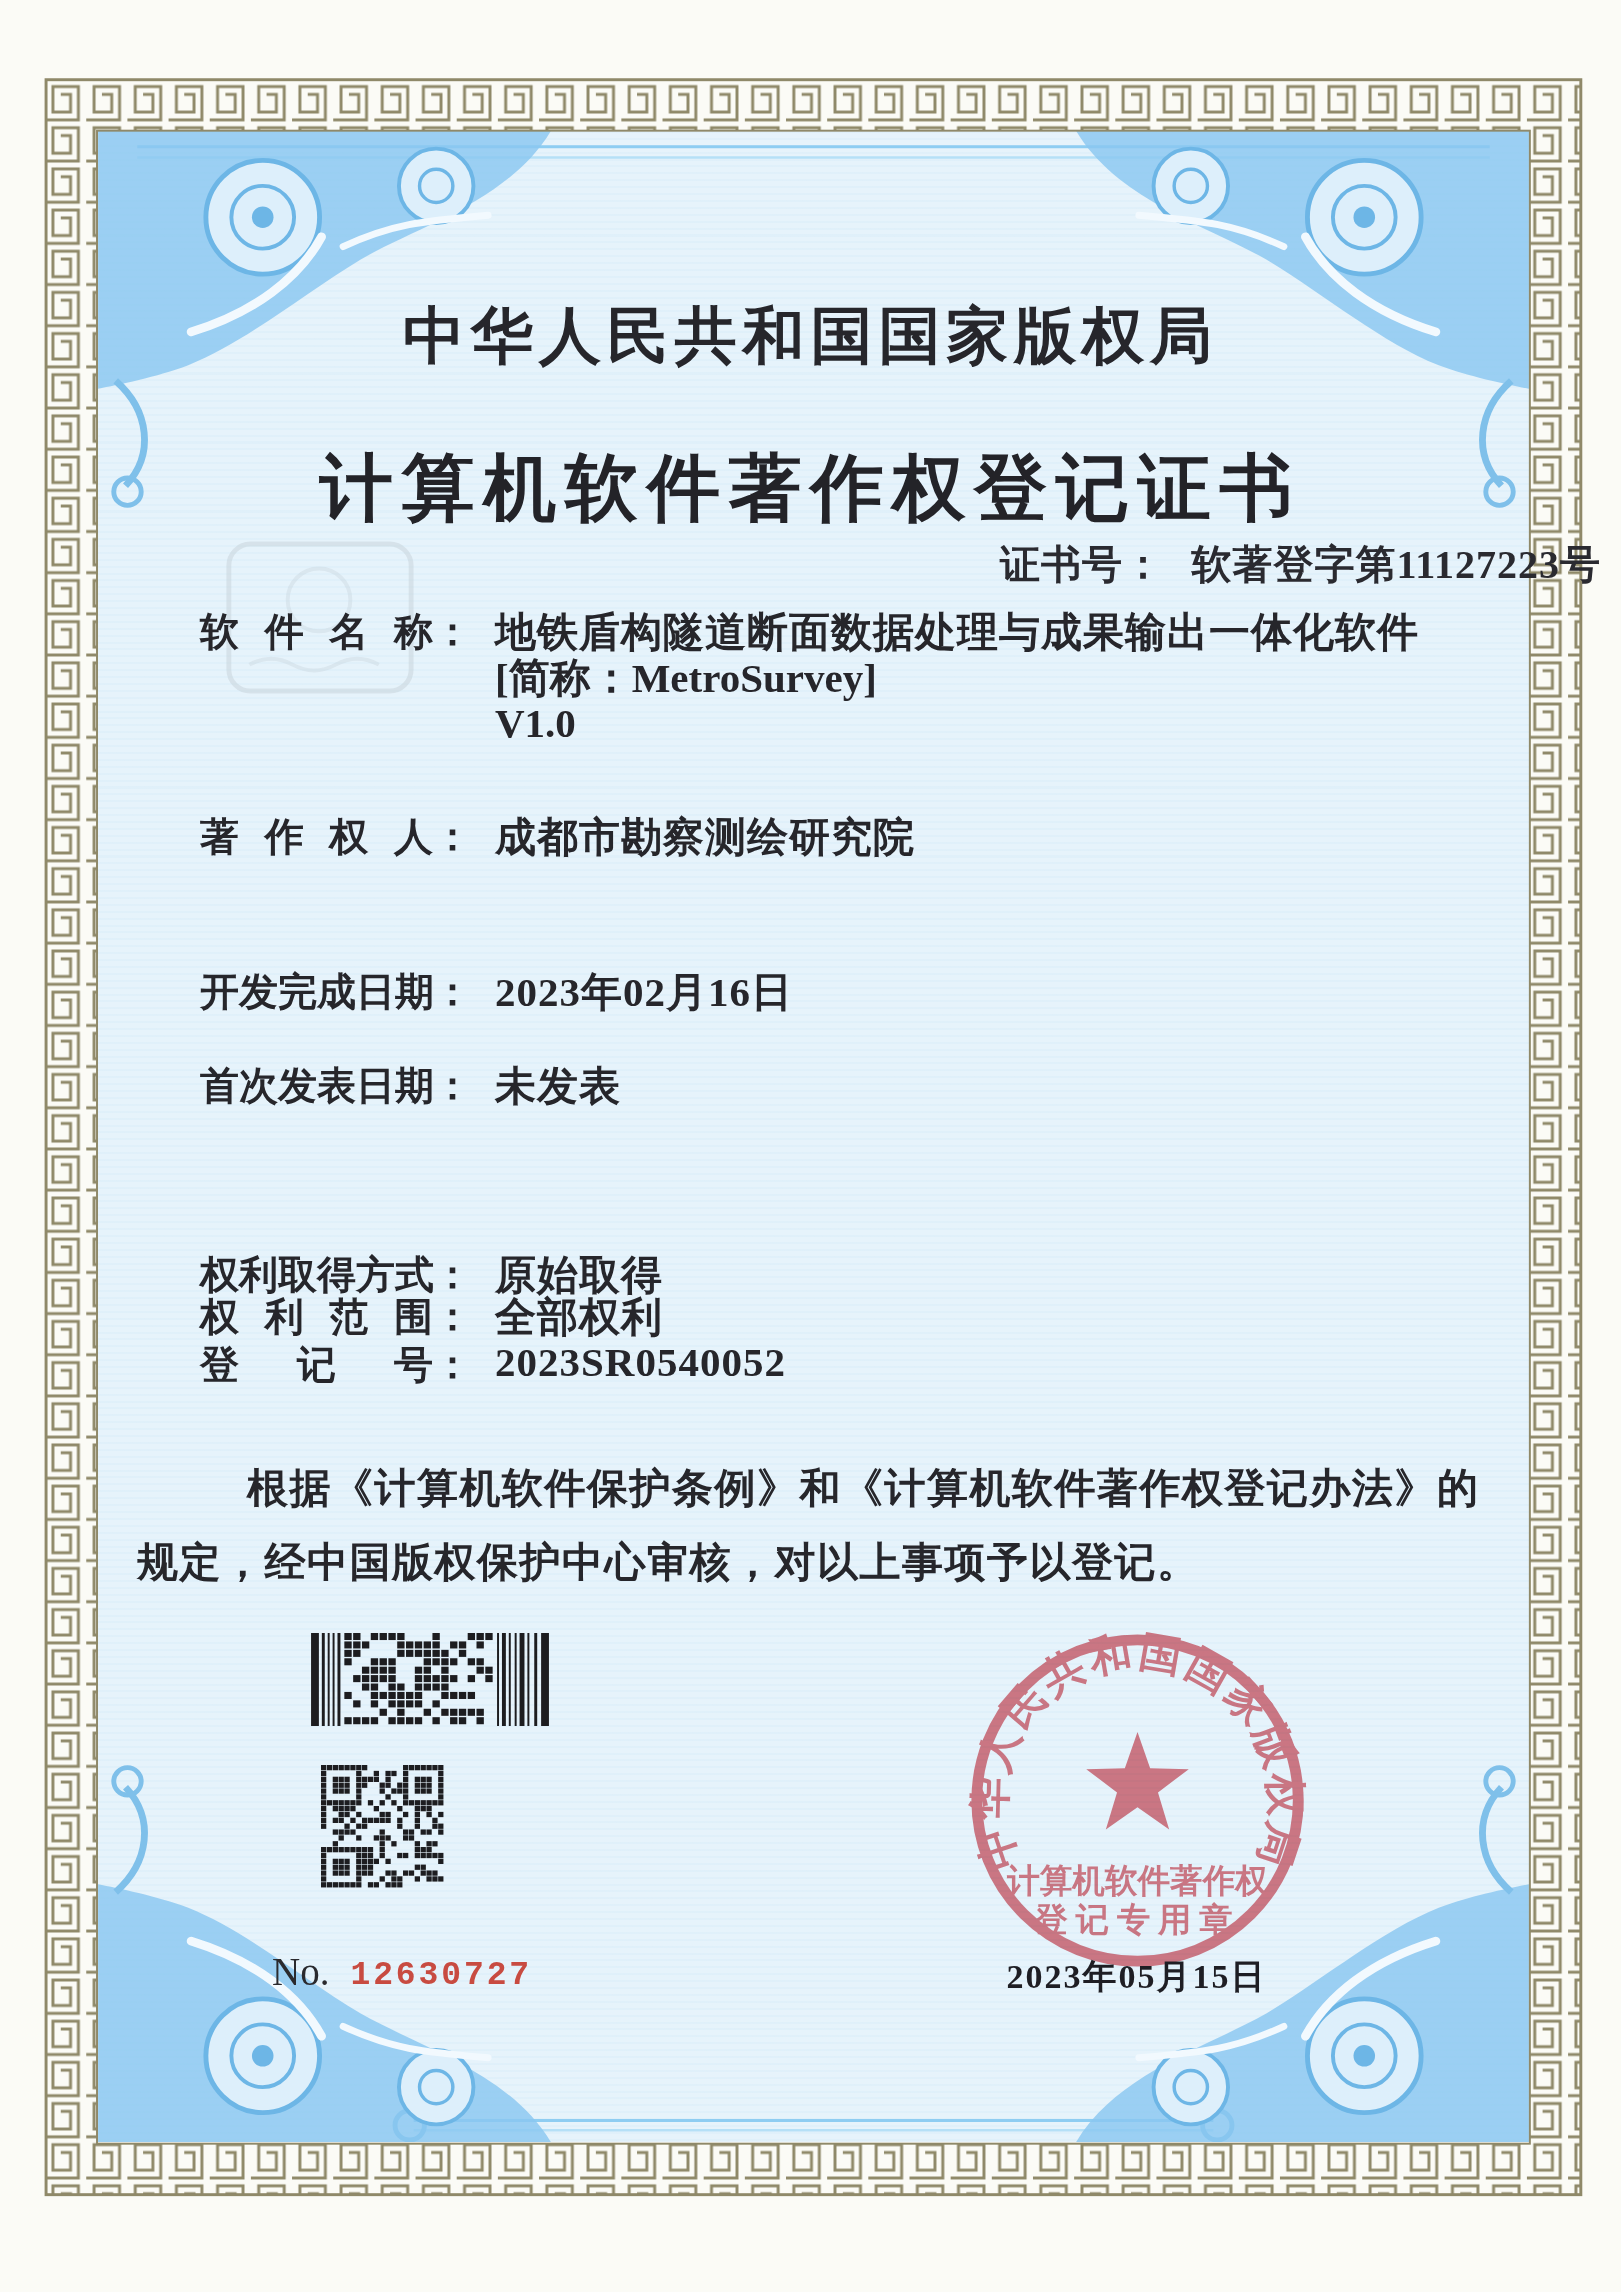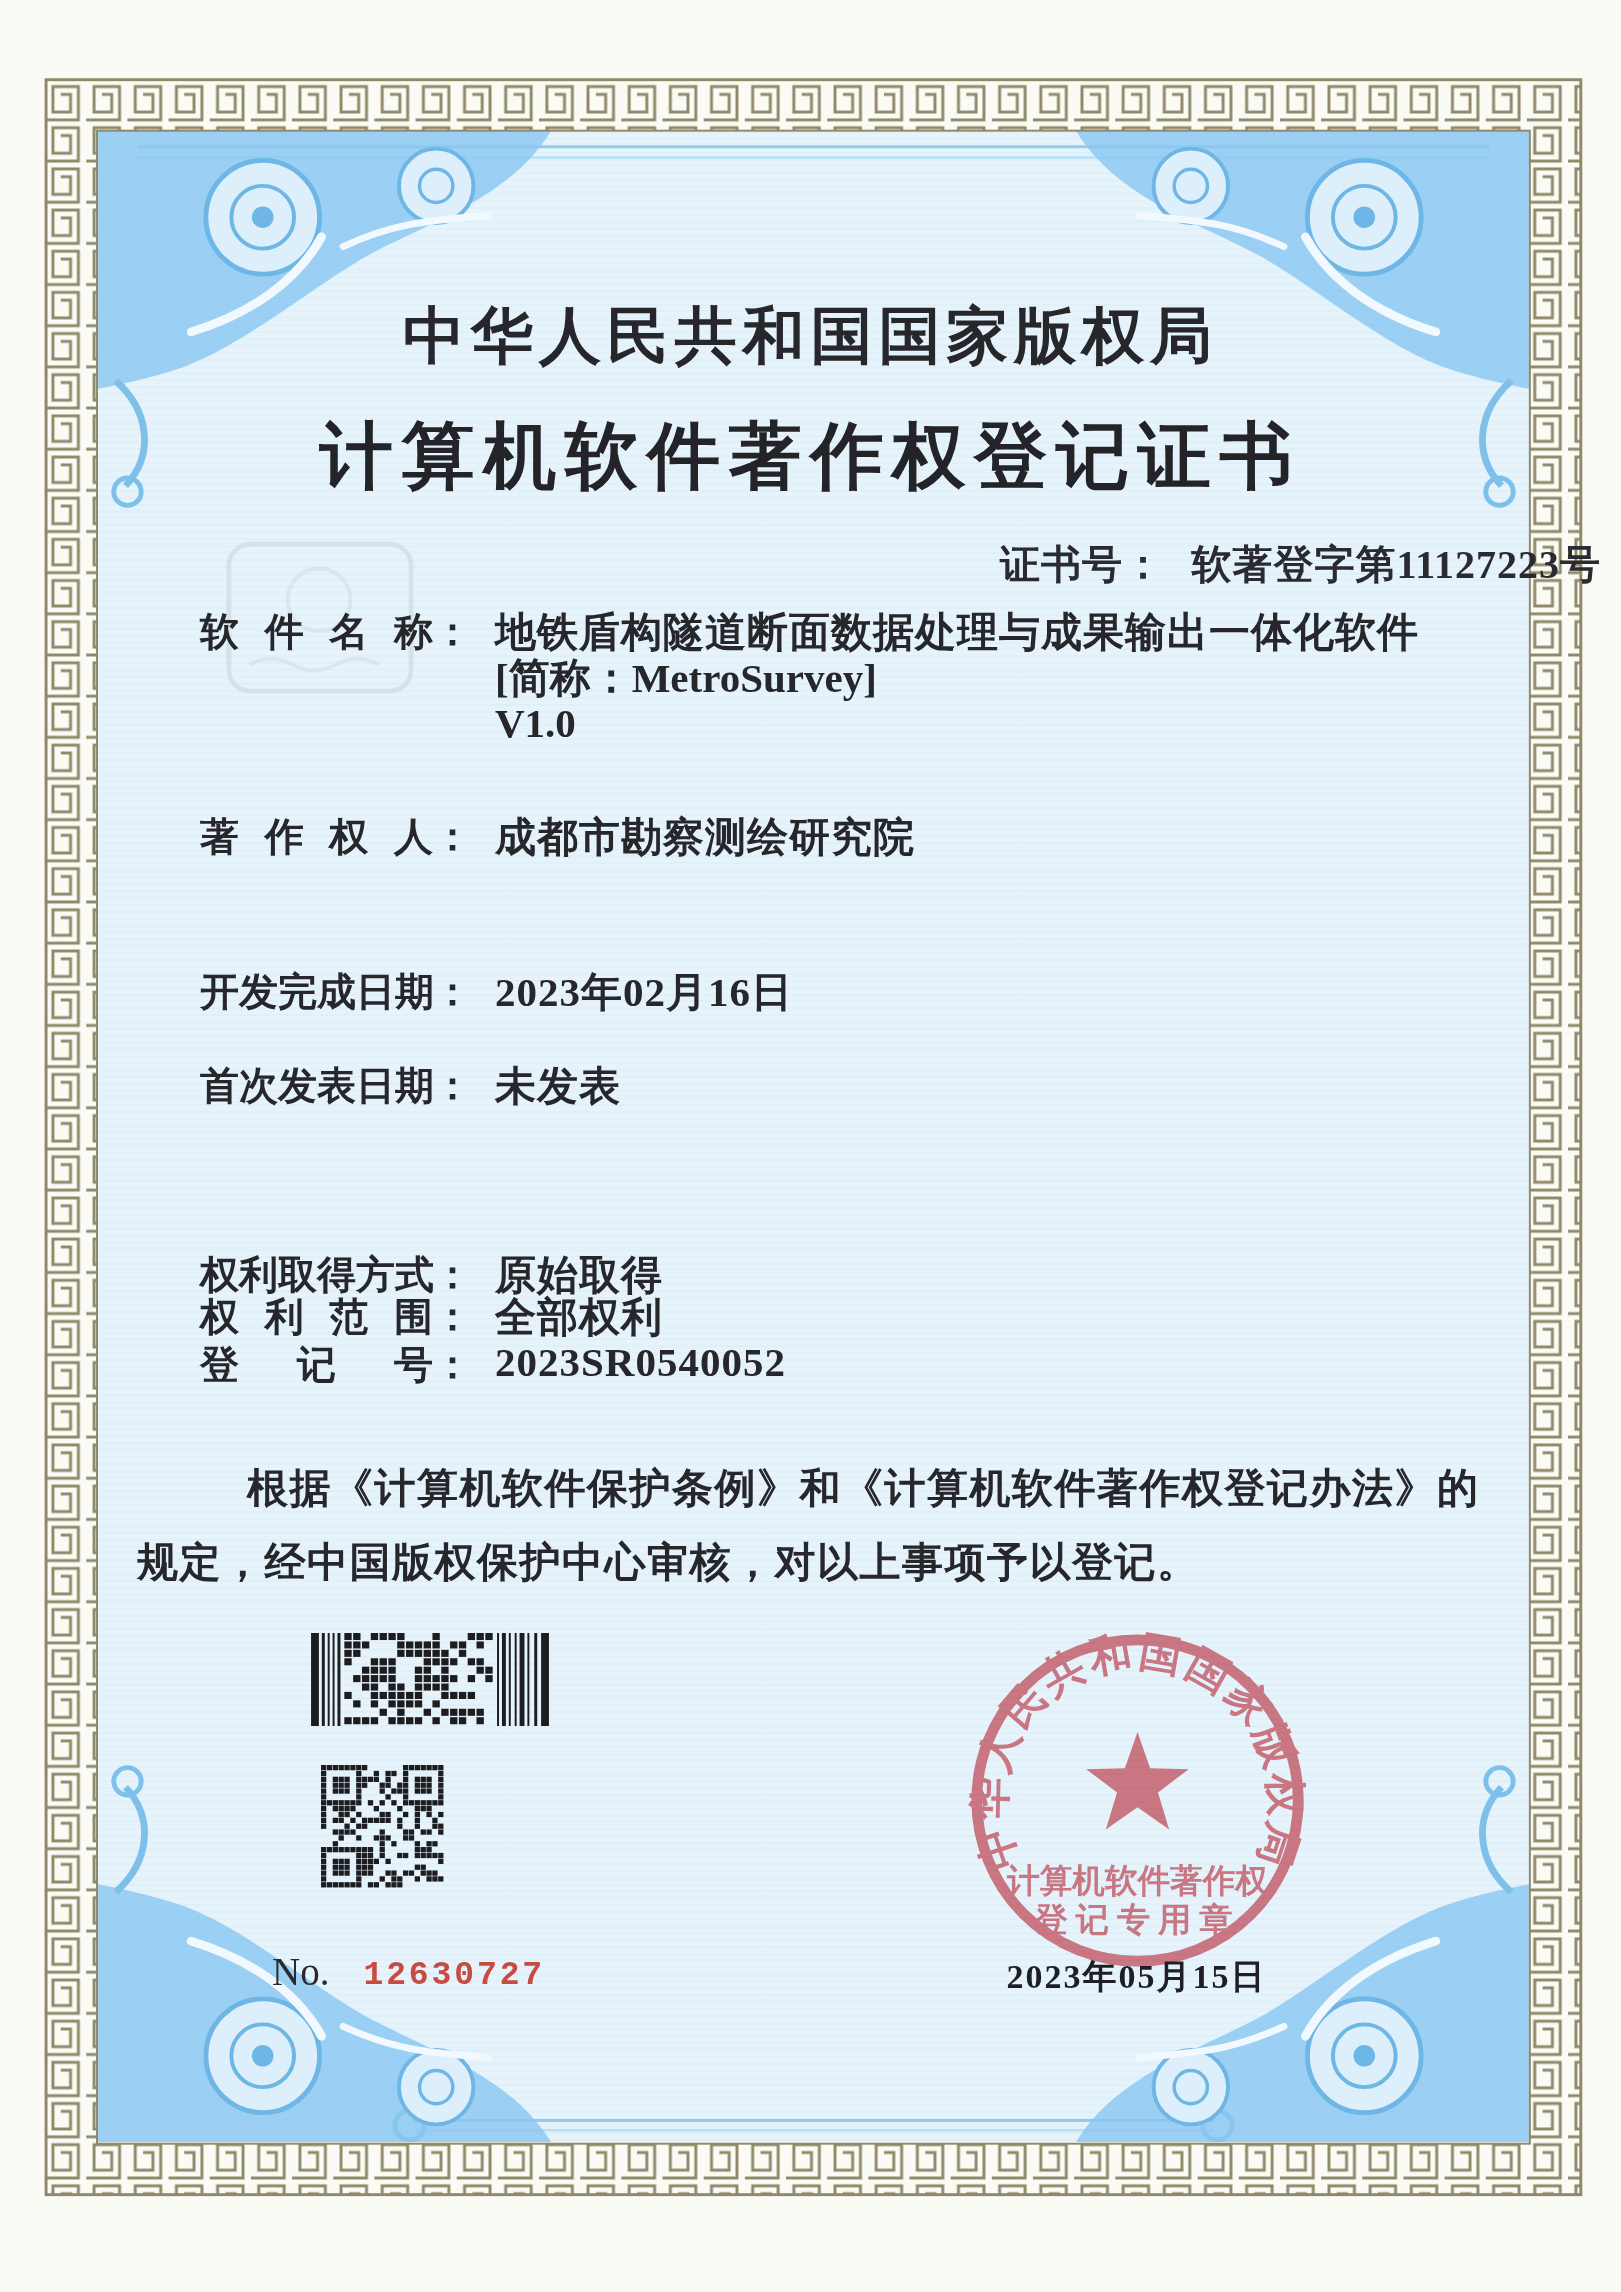--- a/index.html
+++ b/index.html
@@ -18,21 +18,21 @@
     background-image:repeating-linear-gradient(180deg, rgba(140,200,235,.07) 0 2px, rgba(140,200,235,0) 2px 6.9px);
   }
   .frame-svg{left:0;top:0;width:1621px;height:2293px;}
   .flourish-svg{left:98px;top:131px;width:1431px;height:2011px;}
   .watermark-svg{left:222px;top:537px;width:196px;height:167px;opacity:.75;}
   .title1{
     left:0;top:294px;width:1621px;text-align:center;
     font-size:62px;font-weight:700;letter-spacing:5.9px;color:#26262b;
   }
   .title2{
-    left:0;top:408px;width:1621px;text-align:center;
+    left:0;top:440px;width:1621px;text-align:center;
     font-size:73px;font-weight:700;letter-spacing:8.8px;color:#232328;
   }
   .certno{
     left:1000px;top:537px;font-size:40px;font-weight:700;letter-spacing:1px;color:#2a2a30;
     white-space:nowrap;
   }
   .certno .val{margin-left:27.4px;}
   .row{white-space:nowrap;font-weight:700;color:#26262b;}
   .flabel{
     display:inline-block;width:233px;
@@ -44,21 +44,21 @@
     position:absolute;left:295px;top:0;
     font-size:41px;letter-spacing:1px;white-space:nowrap;
   }
   .r-label{left:200px;}
   .extra-line{left:495px;font-size:41px;font-weight:700;white-space:nowrap;color:#26262b;}
   .stmt{font-size:41px;font-weight:700;letter-spacing:1.5px;color:#26262b;white-space:nowrap;}
   .serial-line{left:272px;top:1949px;white-space:nowrap;}
   .serial-prefix{font-size:39px;font-weight:400;color:#2a2a2e;}
   .serial-number{
     font-family:"Liberation Mono","DejaVu Sans Mono",monospace;
-    font-size:33px;font-weight:700;color:#c84b41;letter-spacing:2.9px;margin-left:34px;
+    font-size:33px;font-weight:700;color:#c84b41;letter-spacing:2.9px;margin-left:21px;
     vertical-align:1px;
   }
   .seal-svg{left:966px;top:1629px;width:343px;height:343px;opacity:.9;mix-blend-mode:multiply;}
   .issue-date{
     left:921px;top:1954px;width:431px;text-align:center;
     font-size:34px;font-weight:700;letter-spacing:2px;color:#1e1e24;
   }
   .barcode-svg{left:311px;top:1633px;width:238px;height:93px;}
   .qr-svg{left:321px;top:1765px;width:124px;height:124px;}
 </style>

